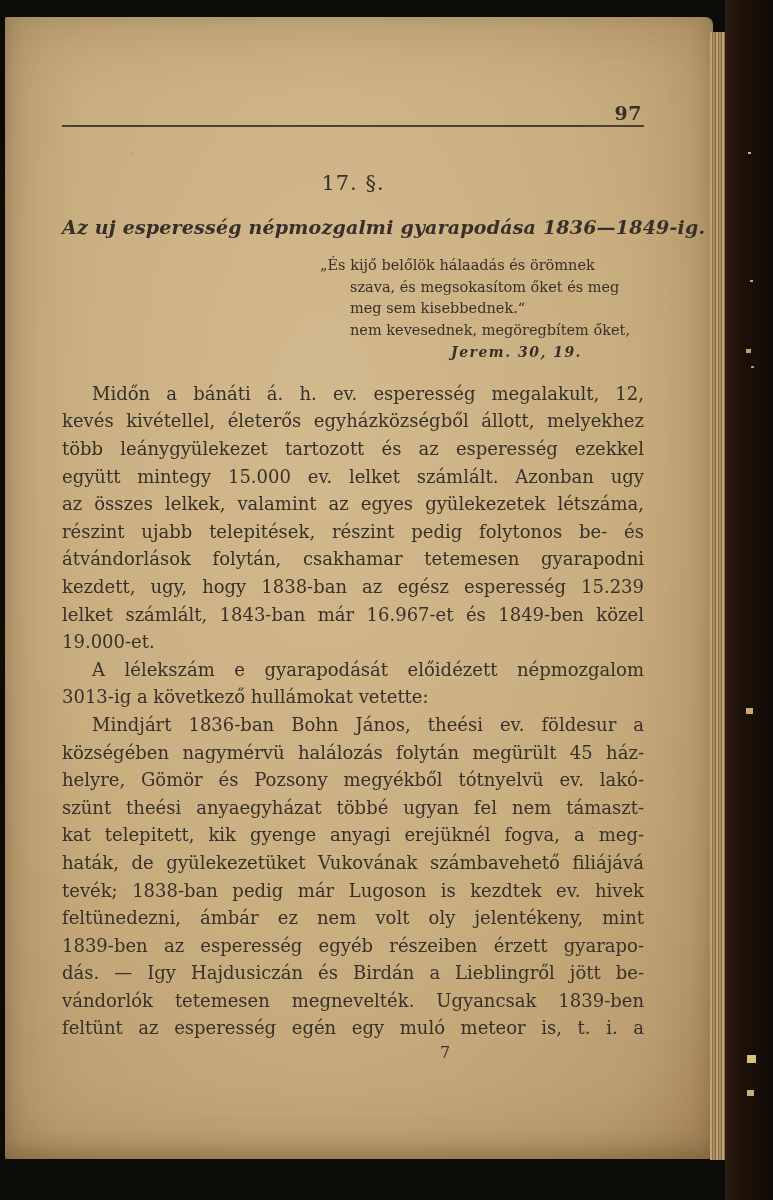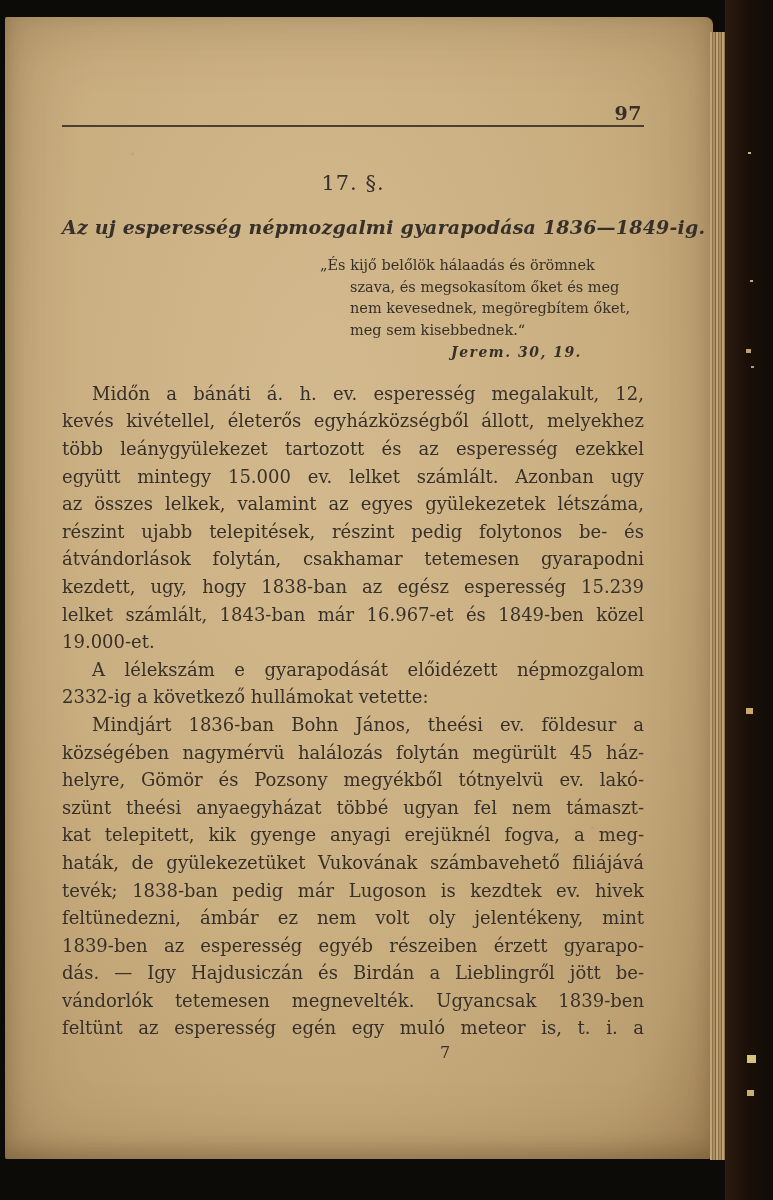--- a/index.html
+++ b/index.html
@@ -73,37 +73,37 @@
   <div class="page">
     <div class="content">
       <div class="header">
         <span>97</span>
       </div>
       <div class="section">17. §.</div>
       <div class="title">Az uj esperesség népmozgalmi gyarapodása 1836—1849-ig.</div>
       <div class="epigraph">
           <div class="qline first">„És kijő belőlök hálaadás és örömnek</div>
           <div class="qline">szava, és megsokasítom őket és meg</div>
+          <div class="qline">meg sem kisebbednek.“</div>
           <div class="qline">nem kevesednek, megöregbítem őket,</div>
-          <div class="qline">meg sem kisebbednek.“</div>
         </div>
       <div class="citation">Jerem. 30, 19.</div>
       <div class="body">
           <div class="bline indent">Midőn a bánáti á. h. ev. esperesség megalakult, 12,</div>
           <div class="bline">kevés kivétellel, életerős egyházközségből állott, melyekhez</div>
           <div class="bline">több leánygyülekezet tartozott és az esperesség ezekkel</div>
           <div class="bline">együtt mintegy 15.000 ev. lelket számlált. Azonban ugy</div>
           <div class="bline">az összes lelkek, valamint az egyes gyülekezetek létszáma,</div>
           <div class="bline">részint ujabb telepitések, részint pedig folytonos be- és</div>
           <div class="bline">átvándorlások folytán, csakhamar tetemesen gyarapodni</div>
           <div class="bline">kezdett, ugy, hogy 1838-ban az egész esperesség 15.239</div>
           <div class="bline">lelket számlált, 1843-ban már 16.967-et és 1849-ben közel</div>
           <div class="bline last">19.000-et.</div>
           <div class="bline indent">A lélekszám e gyarapodását előidézett népmozgalom</div>
-          <div class="bline last">2332-ig a következő hullámokat vetette:</div>
+          <div class="bline last">3013-ig a következő hullámokat vetette:</div>
           <div class="bline indent">Mindjárt 1836-ban Bohn János, theési ev. földesur a</div>
           <div class="bline">községében nagymérvü halálozás folytán megürült 45 ház-</div>
           <div class="bline">helyre, Gömör és Pozsony megyékből tótnyelvü ev. lakó-</div>
           <div class="bline">szünt theési anyaegyházat többé ugyan fel nem támaszt-</div>
           <div class="bline">kat telepitett, kik gyenge anyagi erejüknél fogva, a meg-</div>
           <div class="bline">haták, de gyülekezetüket Vukovának számbavehető filiájává</div>
           <div class="bline">tevék; 1838-ban pedig már Lugoson is kezdtek ev. hivek</div>
           <div class="bline">feltünedezni, ámbár ez nem volt oly jelentékeny, mint</div>
           <div class="bline">1839-ben az esperesség egyéb részeiben érzett gyarapo-</div>
           <div class="bline">dás. — Igy Hajdusiczán és Birdán a Lieblingről jött be-</div>

